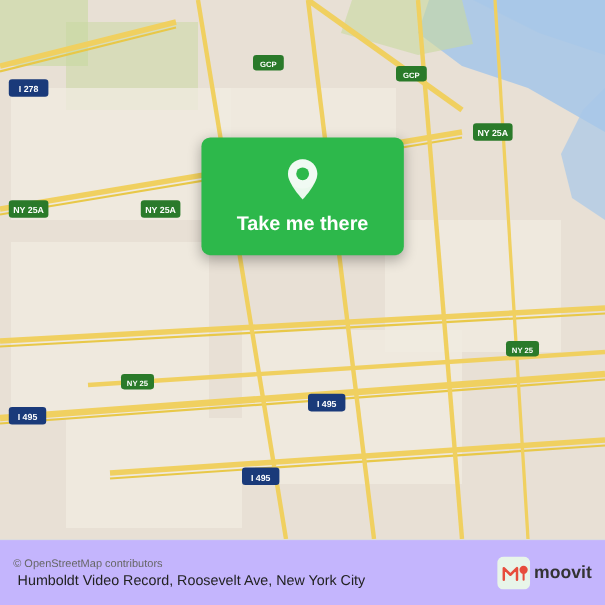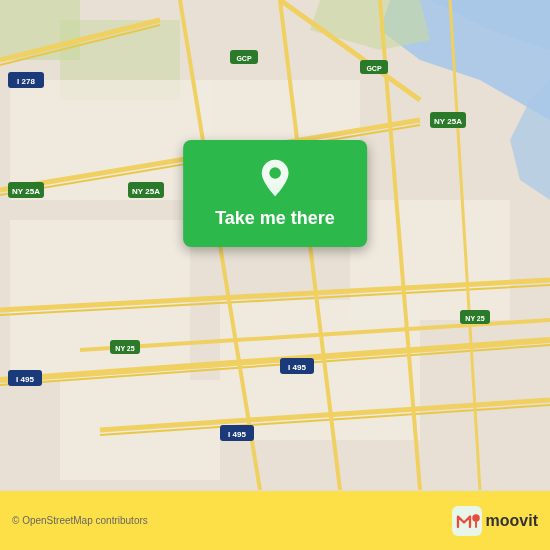--- a/index.html
+++ b/index.html
@@ -24,21 +24,21 @@
       width: 100%;
       height: 100%;
       position: absolute;
       top: 0; left: 0;
     }
 
     
     #bottom-bar {
       width: 550px;
       height: 60px;
-      background: #fde047;
+      background: #c4b5fd;
       display: flex;
       align-items: center;
       justify-content: space-between;
       padding: 0 12px;
       border-top: 1px solid #ddd;
     }
 
     #attribution {
       font-size: 10px;
       color: #666;
@@ -66,21 +66,21 @@
     #moovit-text {
       font-size: 16px;
       font-weight: bold;
       color: #333;
       text-align: center;
     }
 
     
     #cta-overlay {
       position: absolute;
-      top: 140px;
+      top: 125px;
       left: 50%;
       transform: translateX(-50%);
       background: #2db84b;
       border-radius: 8px;
       padding: 18px 32px;
       display: flex;
       flex-direction: column;
       align-items: center;
       gap: 10px;
       box-shadow: 0 4px 12px rgba(0,0,0,0.3);
@@ -190,20 +190,21 @@
       <path d="M20 2 C11.16 2 4 9.16 4 18 C4 29.5 20 46 20 46 C20 46 36 29.5 36 18 C36 9.16 28.84 2 20 2 Z" fill="white" opacity="0.9"></path>
       <circle cx="20" cy="18" r="7" fill="#2db84b"></circle>
     </svg>
     <span id="cta-label">Take me there</span>
   </div>
 </div>
 
 <div id="bottom-bar">
   <div style="display:flex; flex-direction:column; flex:1; gap:2px;">
     <span id="attribution">© OpenStreetMap contributors</span>
+    <span id="location-text">Humboldt Video Record, Roosevelt Ave, New York City</span>
   </div>
   <div id="moovit-logo">
 
     <svg id="moovit-icon" viewBox="0 0 40 40" xmlns="http://www.w3.org/2000/svg">
       <rect width="40" height="40" rx="8" fill="#e8f5e9"></rect>
 
       <path d="M8 28 L8 14 L16 22 L24 14 L24 28" stroke="#e74c3c" stroke-width="3" fill="none" stroke-linecap="round" stroke-linejoin="round"></path>
 
       <circle cx="32" cy="16" r="5" fill="#e74c3c"></circle>
       <line x1="32" y1="21" x2="32" y2="28" stroke="#e74c3c" stroke-width="2.5" stroke-linecap="round"></line>

